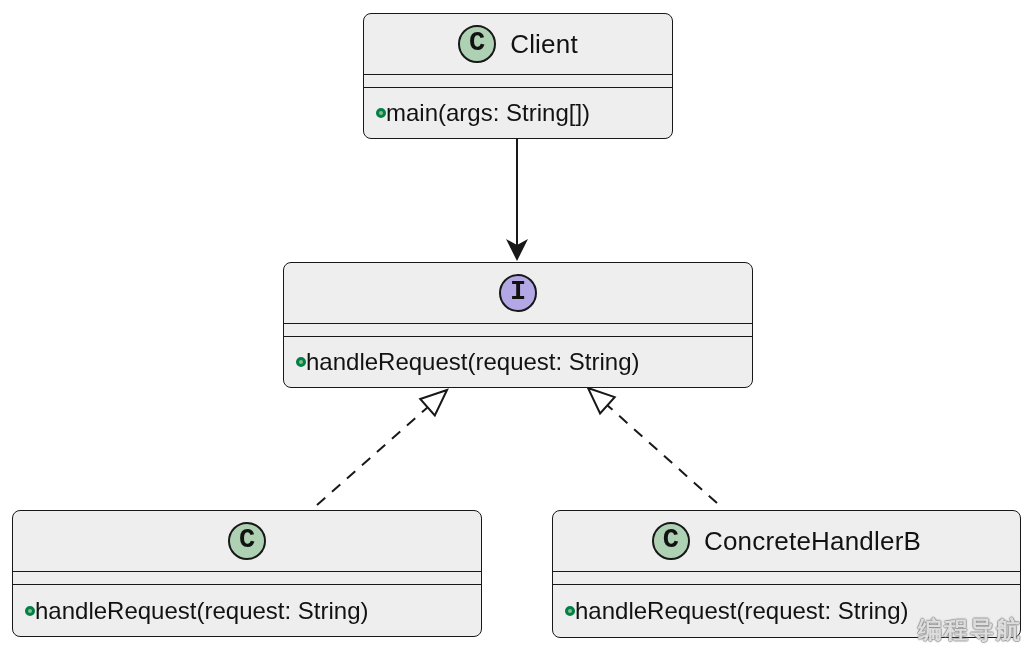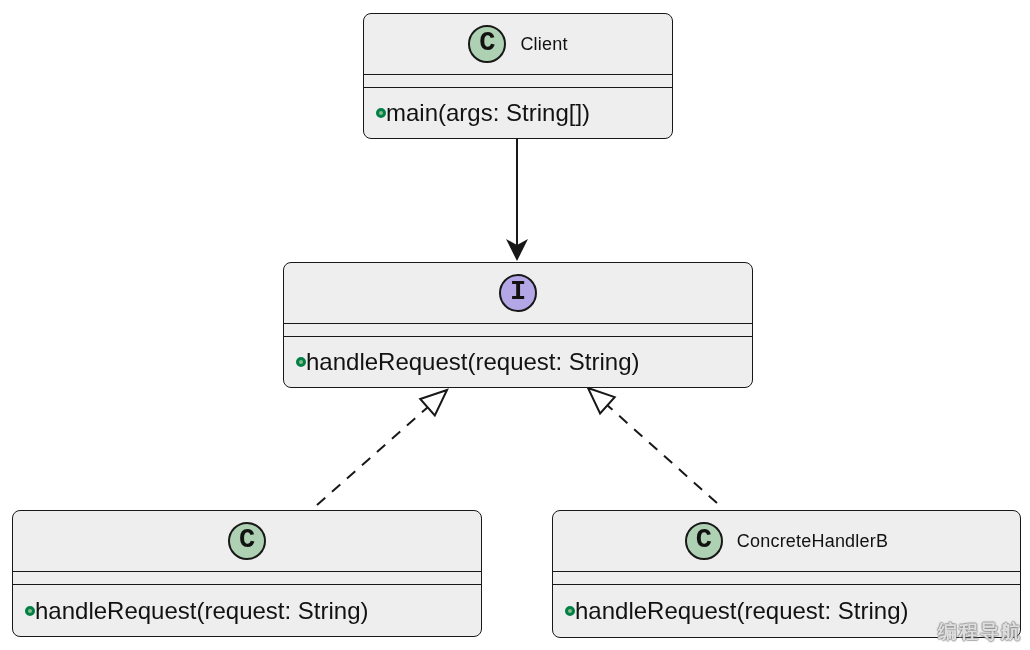--- a/index.html
+++ b/index.html
@@ -61,21 +61,21 @@
     align-items: center;
     justify-content: center;
     font-family: "Liberation Mono", "DejaVu Sans Mono", monospace;
     font-weight: bold;
     font-size: 27px;
     padding-bottom: 2px;
     flex: 0 0 auto;
   }
   .uml-icon.class-kind { background: var(--class-icon-bg); }
   .uml-icon.interface-kind { background: var(--interface-icon-bg); }
-  .uml-title { font-size: 18px; letter-spacing: 0.2px; }
+  .uml-title { font-size: 26px; letter-spacing: 0.2px; }
   .uml-title.italic { font-style: italic; }
   .uml-fields {
     flex: 0 0 14px;
     border-top: 1.5px solid var(--box-border);
     border-bottom: 1.5px solid var(--box-border);
   }
   .uml-methods {
     flex: 1;
     display: flex;
     flex-direction: column;
@@ -102,21 +102,21 @@
     text-align: right;
     line-height: 1.05;
     color: rgba(255,255,255,0.72);
     text-shadow:
       0 1px 1px rgba(130,130,130,0.65),
       0 -1px 1px rgba(130,130,130,0.65),
       1px 0 1px rgba(130,130,130,0.65),
       -1px 0 1px rgba(130,130,130,0.65);
     pointer-events: none;
   }
-  .watermark .wm-cn { font-size: 19px; font-weight: bold; letter-spacing: 2px; }
+  .watermark .wm-cn { font-size: 24px; font-weight: bold; letter-spacing: 2px; }
   .watermark .wm-en { font-size: 25px; }
 
   
   #box-client    { left: 363px; top: 13px;  width: 310px; height: 126px; }
   #box-handler   { left: 283px; top: 262px; width: 470px; height: 126px; }
   #box-concrete-a{ left: 12px;  top: 510px; width: 470px; height: 127px; }
   #box-concrete-b{ left: 552px; top: 510px; width: 469px; height: 128px; }
 </style>
 </head>
 <body>

